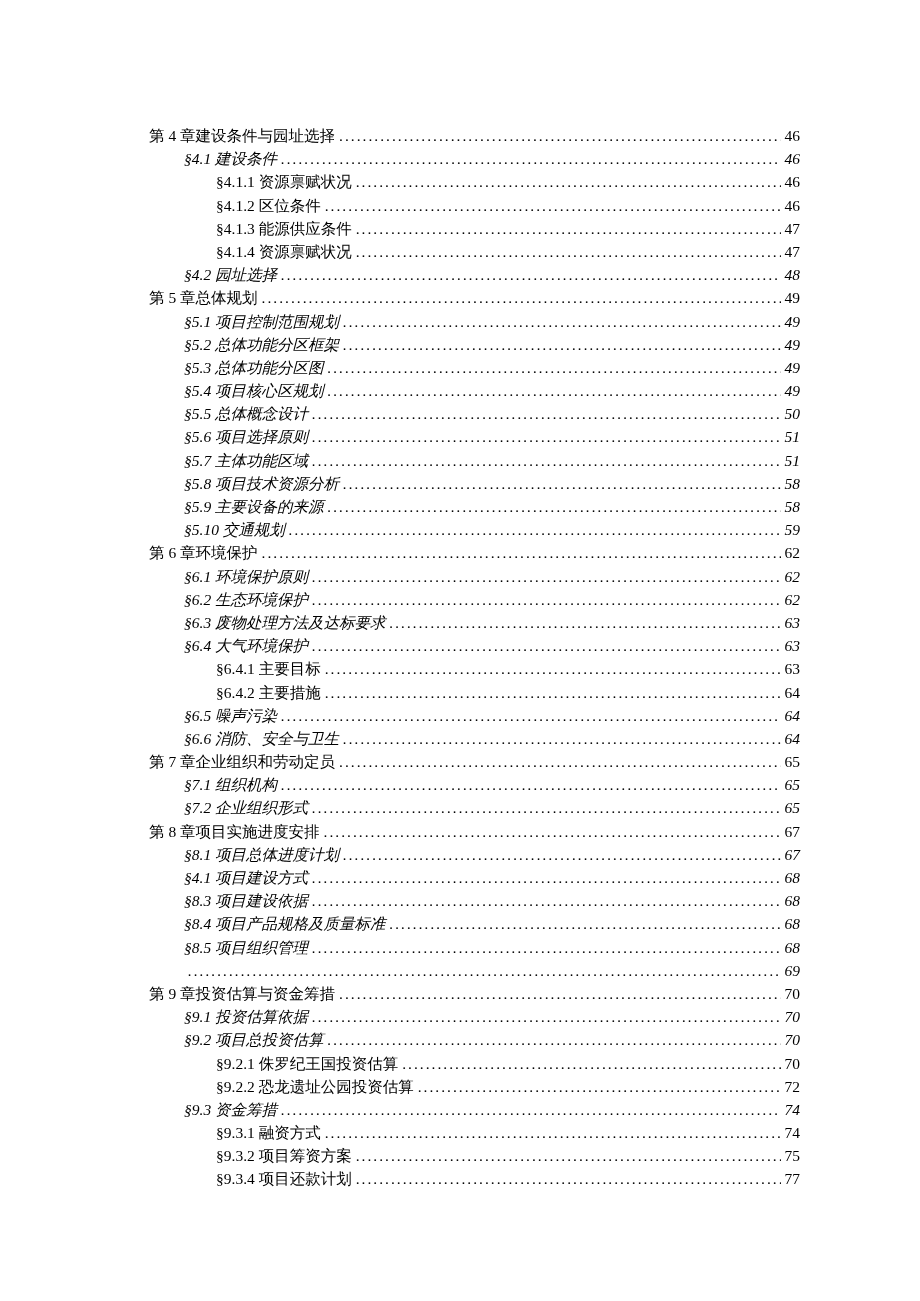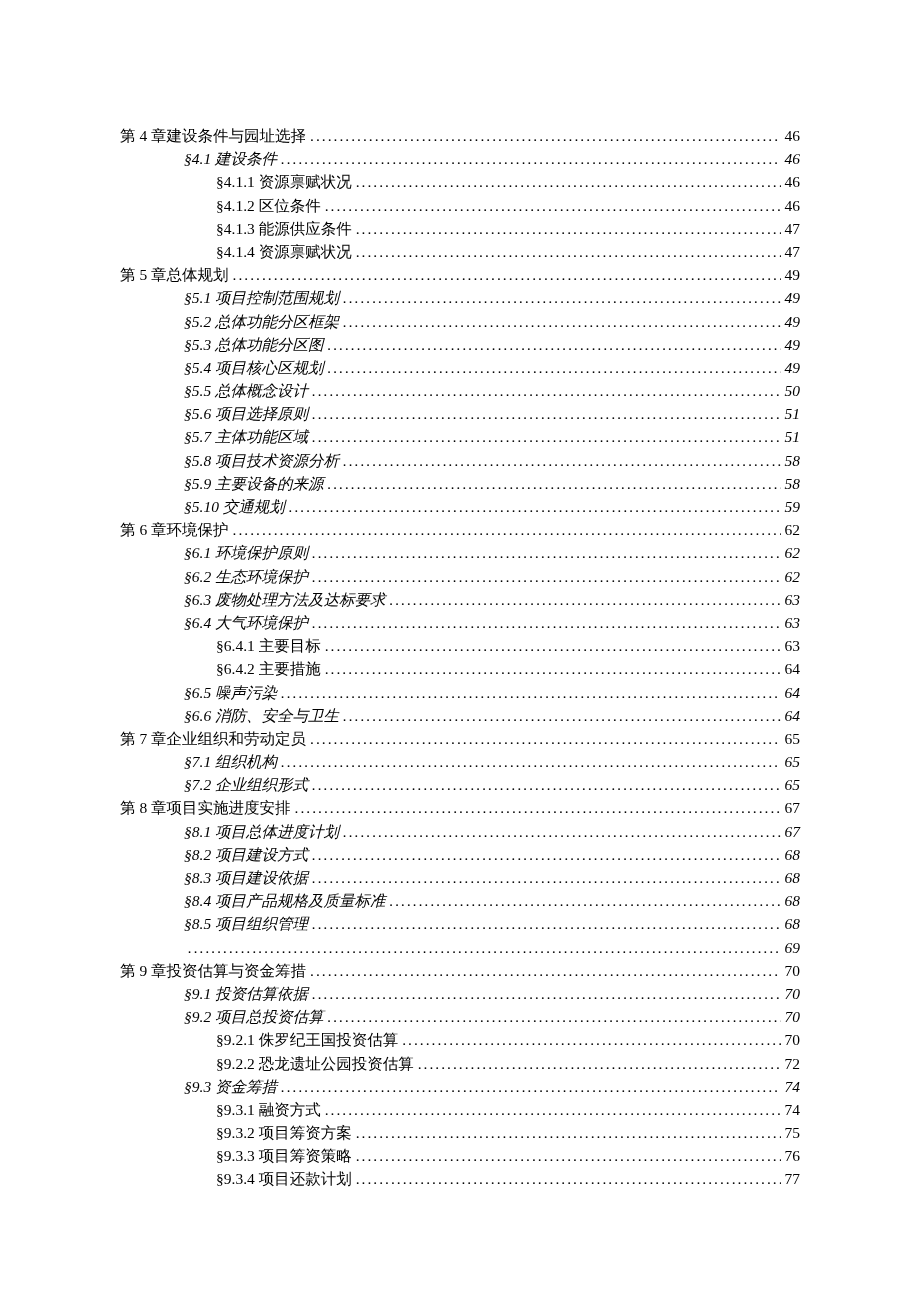--- a/index.html
+++ b/index.html
@@ -24,21 +24,21 @@
       flex: 1 1 auto;
       overflow: hidden;
       letter-spacing: 2px;
       margin: 0 4px;
     }
     .toc-dots::after {
       content: "..............................................................................................................................";
       color: #000;
     }
     .toc-page { flex: 0 0 auto; }
-    .lvl-1 { padding-left: 0; }
+    .lvl-1 { padding-left: 0; margin-left: 29px; }
     .lvl-2 { padding-left: 64px; font-style: italic; }
     .lvl-3 { padding-left: 96px; text-align: center; }
   </style>
 </head>
 <body>
 
 <div id="toc-container">
     <div class="toc-row lvl-1">
       <span class="toc-label">第 4 章建设条件与园址选择 </span>
       <span class="toc-dots"></span>
@@ -62,20 +62,25 @@
     <div class="toc-row lvl-3">
       <span class="toc-label">§4.1.3  能源供应条件</span>
       <span class="toc-dots"></span>
       <span class="toc-page"> 47</span>
     </div>
     <div class="toc-row lvl-3">
       <span class="toc-label">§4.1.4  资源禀赋状况</span>
       <span class="toc-dots"></span>
       <span class="toc-page"> 47</span>
     </div>
+    <div class="toc-row lvl-2">
+      <span class="toc-label">§4.2  园址选择 </span>
+      <span class="toc-dots"></span>
+      <span class="toc-page"> 48</span>
+    </div>
     <div class="toc-row lvl-1">
       <span class="toc-label">第 5 章总体规划 </span>
       <span class="toc-dots"></span>
       <span class="toc-page"> 49</span>
     </div>
     <div class="toc-row lvl-2">
       <span class="toc-label">§5.1  项目控制范围规划</span>
       <span class="toc-dots"></span>
       <span class="toc-page"> 49</span>
     </div>
@@ -188,21 +193,21 @@
       <span class="toc-label">第 8 章项目实施进度安排 </span>
       <span class="toc-dots"></span>
       <span class="toc-page"> 67</span>
     </div>
     <div class="toc-row lvl-2">
       <span class="toc-label">§8.1  项目总体进度计划</span>
       <span class="toc-dots"></span>
       <span class="toc-page"> 67</span>
     </div>
     <div class="toc-row lvl-2">
-      <span class="toc-label">§8.2  项目建设方式 </span>
+      <span class="toc-label">§4.1  项目建设方式 </span>
       <span class="toc-dots"></span>
       <span class="toc-page"> 68</span>
     </div>
     <div class="toc-row lvl-2">
       <span class="toc-label">§8.3  项目建设依据 </span>
       <span class="toc-dots"></span>
       <span class="toc-page"> 68</span>
     </div>
     <div class="toc-row lvl-2">
       <span class="toc-label">§8.4  项目产品规格及质量标准 </span>
@@ -250,24 +255,19 @@
     </div>
     <div class="toc-row lvl-3">
       <span class="toc-label">§9.3.1  融资方式</span>
       <span class="toc-dots"></span>
       <span class="toc-page"> 74</span>
     </div>
     <div class="toc-row lvl-3">
       <span class="toc-label">§9.3.2  项目筹资方案</span>
       <span class="toc-dots"></span>
       <span class="toc-page"> 75</span>
-    </div>
-    <div class="toc-row lvl-3">
-      <span class="toc-label">§9.3.3  项目筹资策略</span>
-      <span class="toc-dots"></span>
-      <span class="toc-page"> 76</span>
     </div>
     <div class="toc-row lvl-3">
       <span class="toc-label">§9.3.4  项目还款计划</span>
       <span class="toc-dots"></span>
       <span class="toc-page"> 77</span>
     </div>
   </div>
 
 </body></html>

